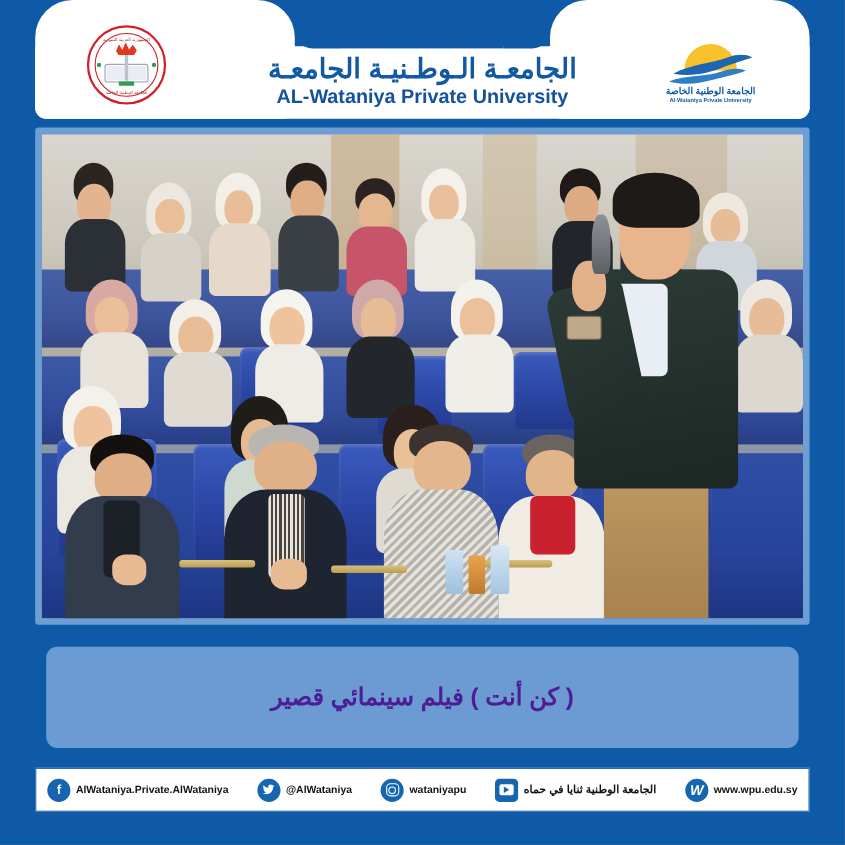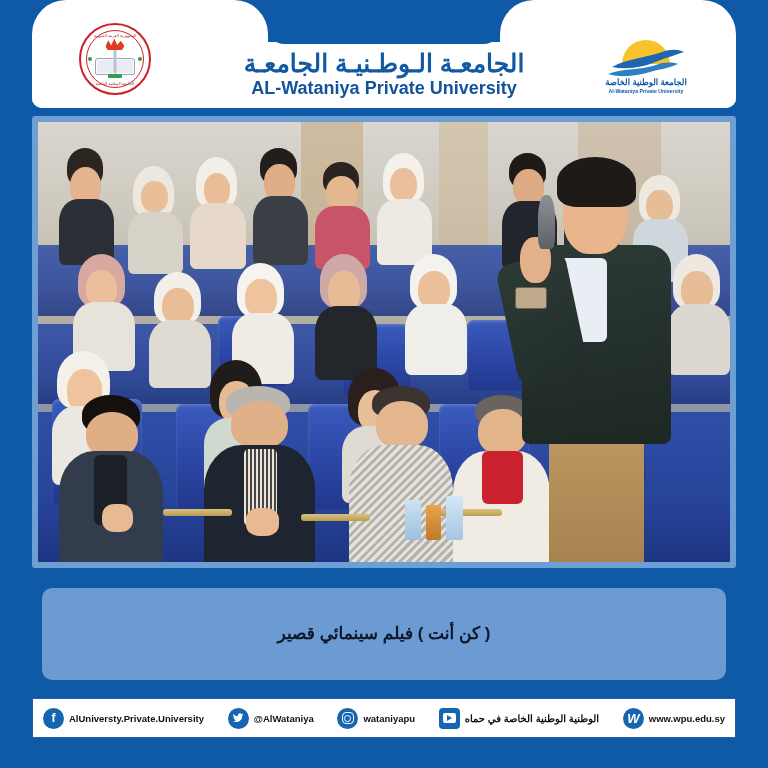--- a/index.html
+++ b/index.html
@@ -203,21 +203,21 @@
   }
 
   
   .caption{
     position:absolute; left:42px; top:588px; width:684px; height:92px;
     background:#6b9bd2; border-radius:10px; z-index:4;
     display:flex; flex-direction:column; align-items:center; justify-content:center;
     direction:rtl;
   }
   .cap-line{
-    color:#0f172a; font-size:17px; font-weight:bold; line-height:1.42;
+    color:#4c1d95; font-size:22px; font-weight:bold; line-height:1.42;
     text-align:center; letter-spacing:0;
   }
 
   
   .footer{
     position:absolute; left:32px; top:698px; width:704px; height:40px;
     background:#ffffff; z-index:6;
     border:1px solid #1b5fae;
     display:flex; align-items:center; justify-content:space-between;
     padding:0 10px;
@@ -461,21 +461,21 @@
 </div>
 
 <div class="caption">
   <div class="cap-line">( كن أنت ) فيلم سينمائي قصير</div>
 </div>
 
 <div class="footer">
 
   <div class="fitem">
     <span class="fico">f</span>
-    <span class="flabel">AlUniversty.Private.University</span>
+    <span class="flabel">AlWataniya.Private.AlWataniya</span>
   </div>
 
   <div class="fitem">
     <span class="fico">
       <svg viewBox="0 0 14 14" width="12" height="12">
         <path d="M13 2.6c-.45.2-.93.33-1.43.39.51-.31.9-.8 1.09-1.38-.48.29-1.02.5-1.58.61A2.5 2.5 0 0 0 6.8 4.5c0 .2.02.39.06.57A7.08 7.08 0 0 1 1.73 2.3a2.5 2.5 0 0 0 .77 3.33c-.4-.01-.79-.13-1.13-.31v.03c0 1.2.86 2.2 2 2.43-.21.06-.43.09-.66.09-.16 0-.32-.02-.47-.05a2.5 2.5 0 0 0 2.33 1.74A5.02 5.02 0 0 1 1 10.6a7.06 7.06 0 0 0 3.83 1.12c4.6 0 7.11-3.8 7.11-7.1v-.33c.49-.35.91-.79 1.24-1.29z" fill="#fff"></path>
       </svg>
     </span>
     <span class="flabel">@AlWataniya</span>
   </div>
@@ -484,21 +484,21 @@
     <span class="fico ig">
         <span class="ig-sq"></span>
       </span>
     <span class="flabel">wataniyapu</span>
   </div>
 
   <div class="fitem">
     <span class="fico yt">
         <span class="yt-box"></span>
       </span>
-    <span class="flabel ar">الوطنية الوطنية الخاصة في حماه</span>
+    <span class="flabel ar">الجامعة الوطنية ثنايا في حماه</span>
   </div>
 
   <div class="fitem">
     <span class="fico" style="font-style:italic;font-size:13px">W</span>
     <span class="flabel">www.wpu.edu.sy</span>
   </div>
 
 </div>
 
 </body></html>

